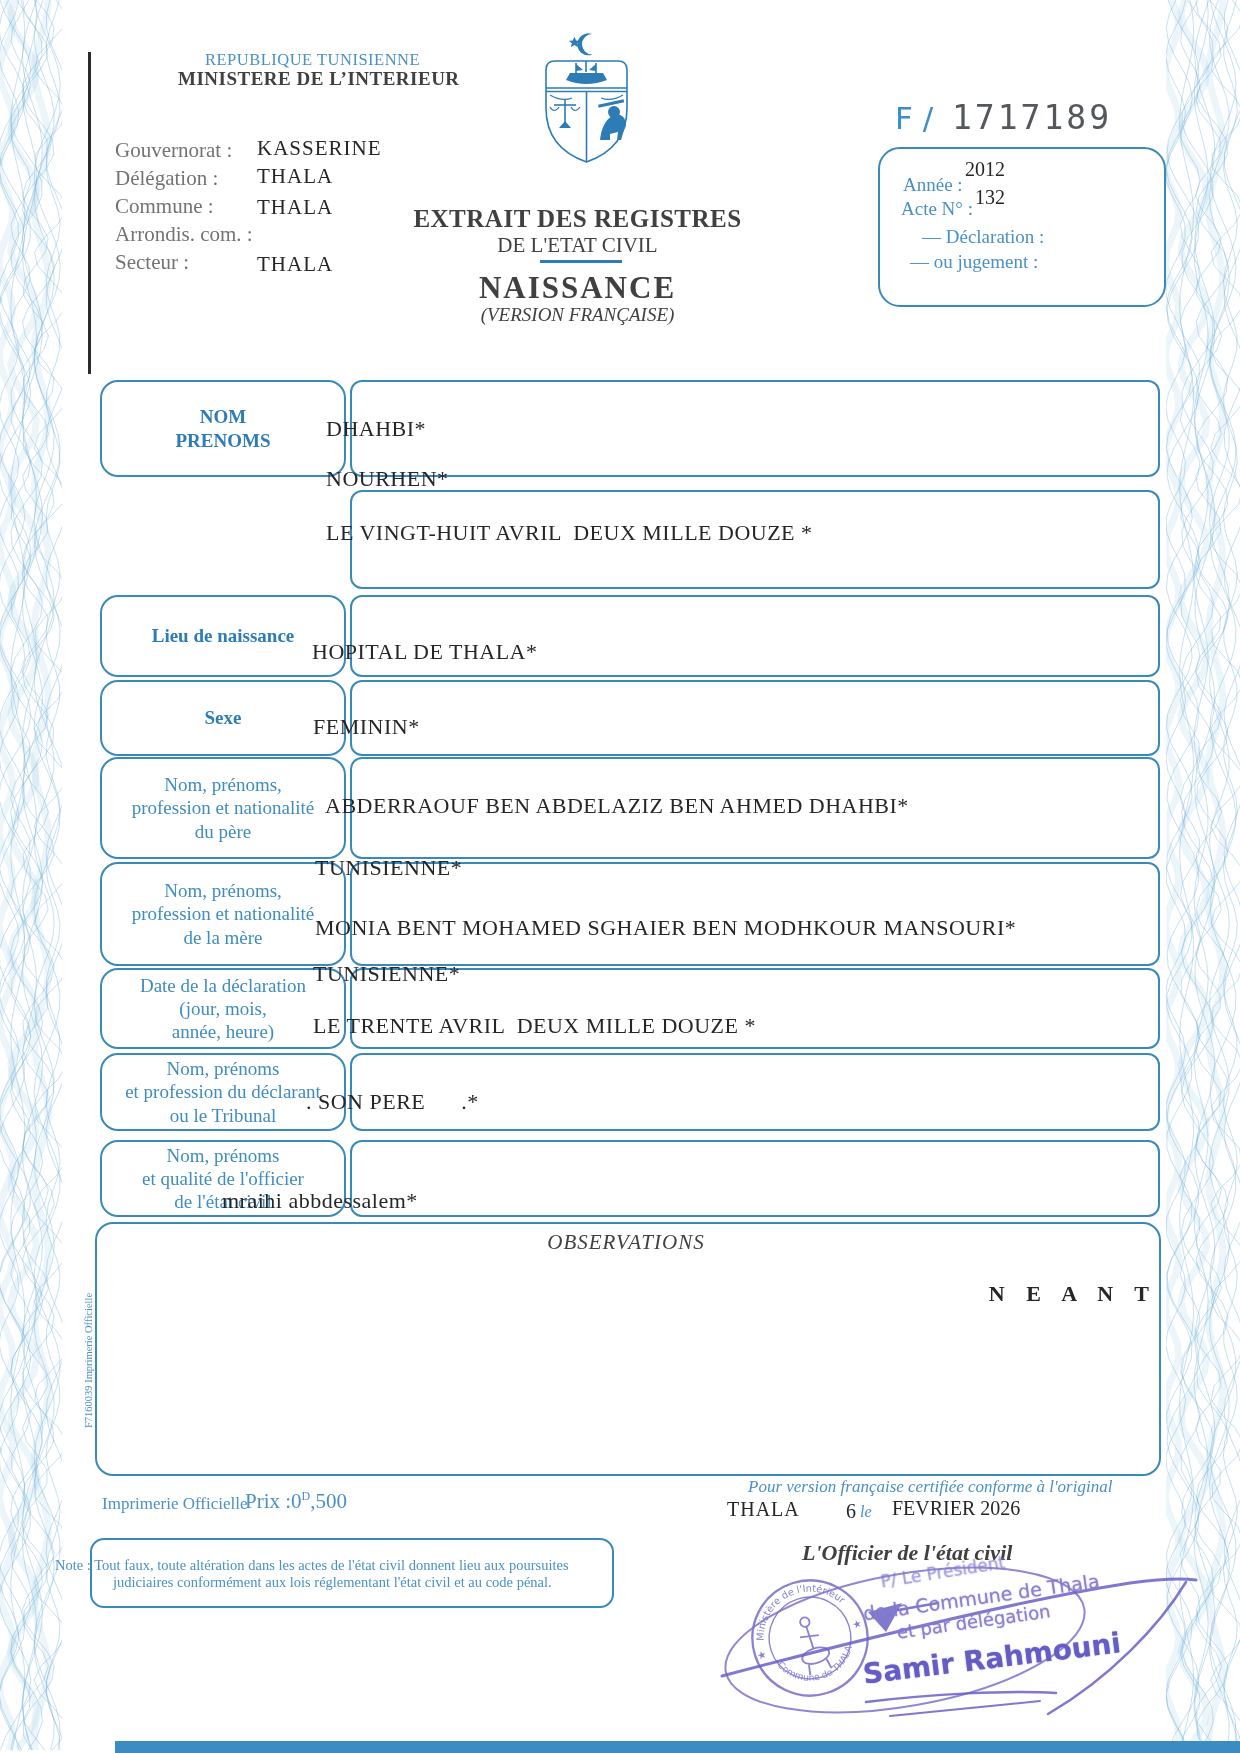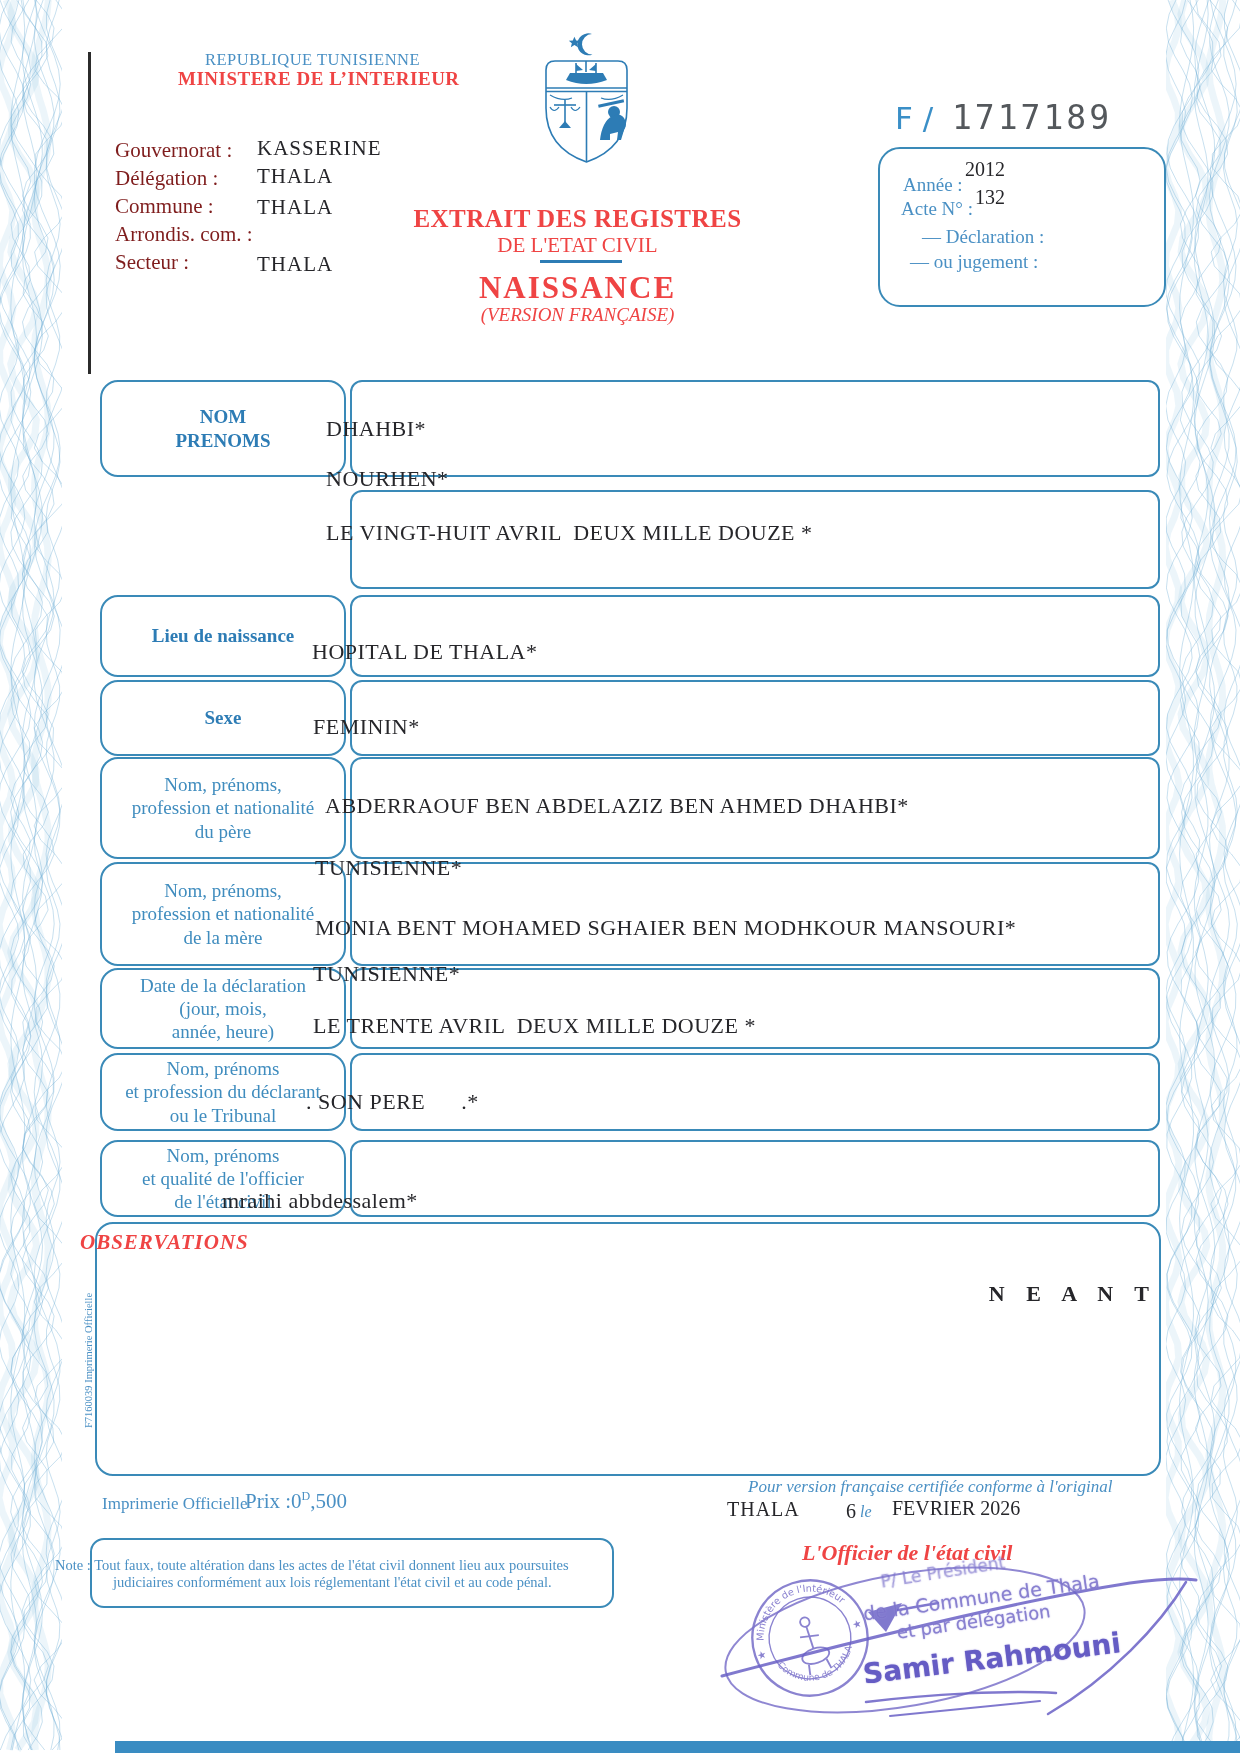--- a/index.html
+++ b/index.html
@@ -1,28 +1,28 @@
 <!DOCTYPE html>
 <html><head>
 <meta charset="utf-8">
 <style>
   html,body{margin:0;padding:0;background:#fff;}
   .page{position:relative;width:1240px;height:1753px;background:#fff;overflow:hidden;
         font-family:"Liberation Serif", serif;}
   .abs{position:absolute;}
   .blue{color:#4a90c4;}
-  .tblue{color:#ef4444;}
+  .tblue{color:#404040;}
   .typed{position:absolute;color:#26262a;font-size:22px;white-space:pre;z-index:6;letter-spacing:.5px;}
   .lblbox{position:absolute;left:100px;width:242px;border:2.5px solid #3a8ab8;border-radius:18px;
           display:flex;flex-direction:column;justify-content:center;align-items:center;
           text-align:center;line-height:1.22;z-index:2;background:transparent;}
   .valbox{position:absolute;left:350px;width:806px;border:2.5px solid #3a8ab8;border-radius:12px;z-index:1;}
   .lblbox span{display:block;font-size:19px;color:#3f8cbe;}
   .lblbox span.b{font-weight:bold;color:#2d7cb5;}
-  .admin-label{position:absolute;left:115px;font-size:21px;color:#7f1d1d;}
+  .admin-label{position:absolute;left:115px;font-size:21px;color:#737373;}
   .admin-value{position:absolute;left:257px;font-size:21px;color:#26262a;letter-spacing:1px;}
   .stamp-line{position:absolute;color:#7d74cc;font-family:"DejaVu Sans",sans-serif;
               text-shadow:0 0 1.5px #9a92d8;z-index:8;white-space:nowrap;}
   .note-box{position:absolute;left:90px;top:1538px;width:520px;height:66px;border:2px solid #3a8ab8;
             border-radius:14px;z-index:2;}
   .note-text{padding:5px 10px 0 68px;text-indent:-58px;font-size:14.5px;line-height:1.2;color:#4a90c4;}
   svg text{font-family:"DejaVu Sans",sans-serif;}
 </style>
 </head>
 <body>
@@ -187,21 +187,21 @@
 
   <div class="lblbox" style="top:1140px;height:73px;">
     <span>Nom, prénoms</span>
     <span>et qualité de l'officier</span>
     <span>de l'état civil</span>
   </div>
   <div class="valbox" style="top:1140px;height:73px;"></div>
   <div class="typed" style="left:222px;top:1188px;">mraihi abbdessalem*</div>
 
   <div class="abs" style="left:95px;top:1222px;width:1062px;height:250px;border:2.5px solid #3a8ab8;border-radius:18px;"></div>
-  <div class="abs tblue" style="left:80px;top:1230px;width:1062px;text-align:left;font-size:21px;font-weight:bold;font-style:italic;letter-spacing:1px;">OBSERVATIONS</div>
+  <div class="abs tblue" style="left:95px;top:1230px;width:1062px;text-align:center;font-size:21px;font-weight:normal;font-style:italic;letter-spacing:1px;">OBSERVATIONS</div>
   <div class="abs" style="left:95px;top:1281px;width:1062px;text-align:right;font-size:22px;font-weight:bold;color:#26262a;letter-spacing:8px;">N E A N T</div>
 
   <div class="abs" style="left:-42px;top:1355px;width:260px;text-align:center;font-size:10.5px;color:#4a90c4;transform:rotate(-90deg);">F7160039  Imprimerie Officielle</div>
 
   <div class="abs blue" style="left:102px;top:1494px;font-size:17px;">Imprimerie Officielle</div>
   <div class="abs blue" style="left:245px;top:1489px;font-size:21px;">
     <span>Prix :0</span><sup style="font-size:12px;">D</sup><span>,500</span>
   </div>
 
   <div class="abs blue" style="left:748px;top:1477px;font-size:17px;font-style:italic;">Pour version française certifiée conforme à l'original</div>

